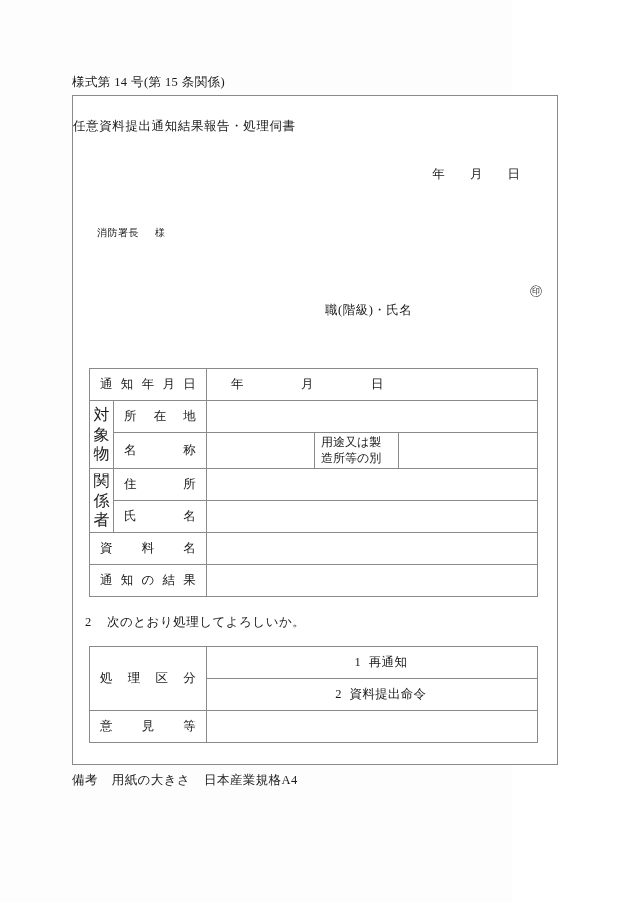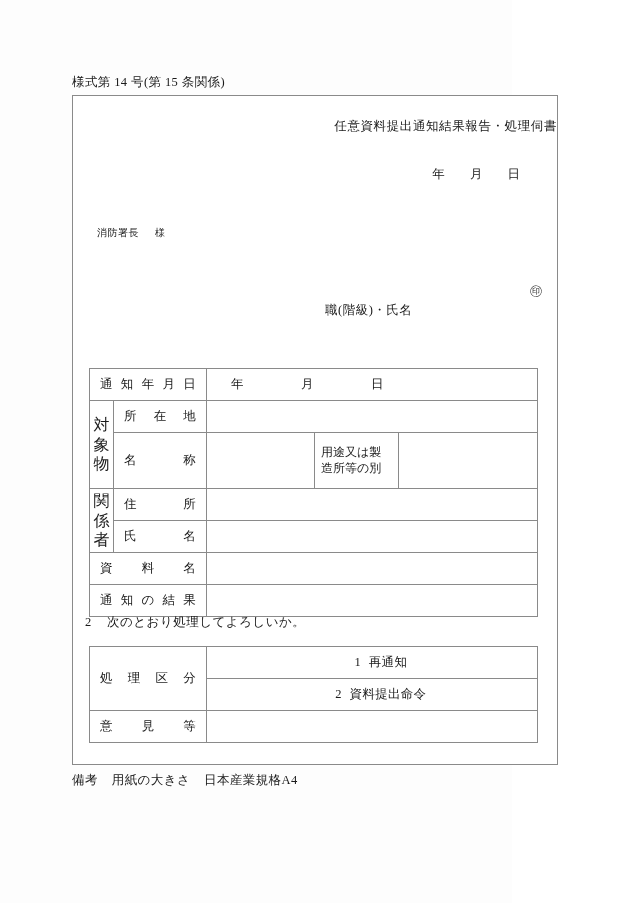--- a/index.html
+++ b/index.html
@@ -44,21 +44,21 @@
     border: 1px solid #8a8a8a;
     box-sizing: border-box;
     background: #fff;
   }
 
   .title {
     position: absolute;
     left: 0;
     top: 22px;
     width: 100%;
-    text-align: right;
+    text-align: left;
     font-size: 12.5px;
     letter-spacing: 0.6px;
     font-family: Liberation Serif, serif;
   }
 
   .date-line {
     position: absolute;
     right: 26px;
     top: 70px;
     font-size: 12.5px;
@@ -131,21 +131,21 @@
   
   .lbl {
     text-align: justify;
     text-align-last: justify;
     padding: 0 10px !important;
     letter-spacing: 0.2px;
     white-space: nowrap;
   }
   .lbl-wrap {
     text-align: left;
-    padding: 12px 6px !important;
+    padding: 2px 6px !important;
     line-height: 1.3;
     font-size: 12px;
     letter-spacing: 0;
   }
   .vert-group {
     text-align: center;
     padding: 0 !important;
     line-height: 1.22;
     font-size: 16px;
     width: 24px;

